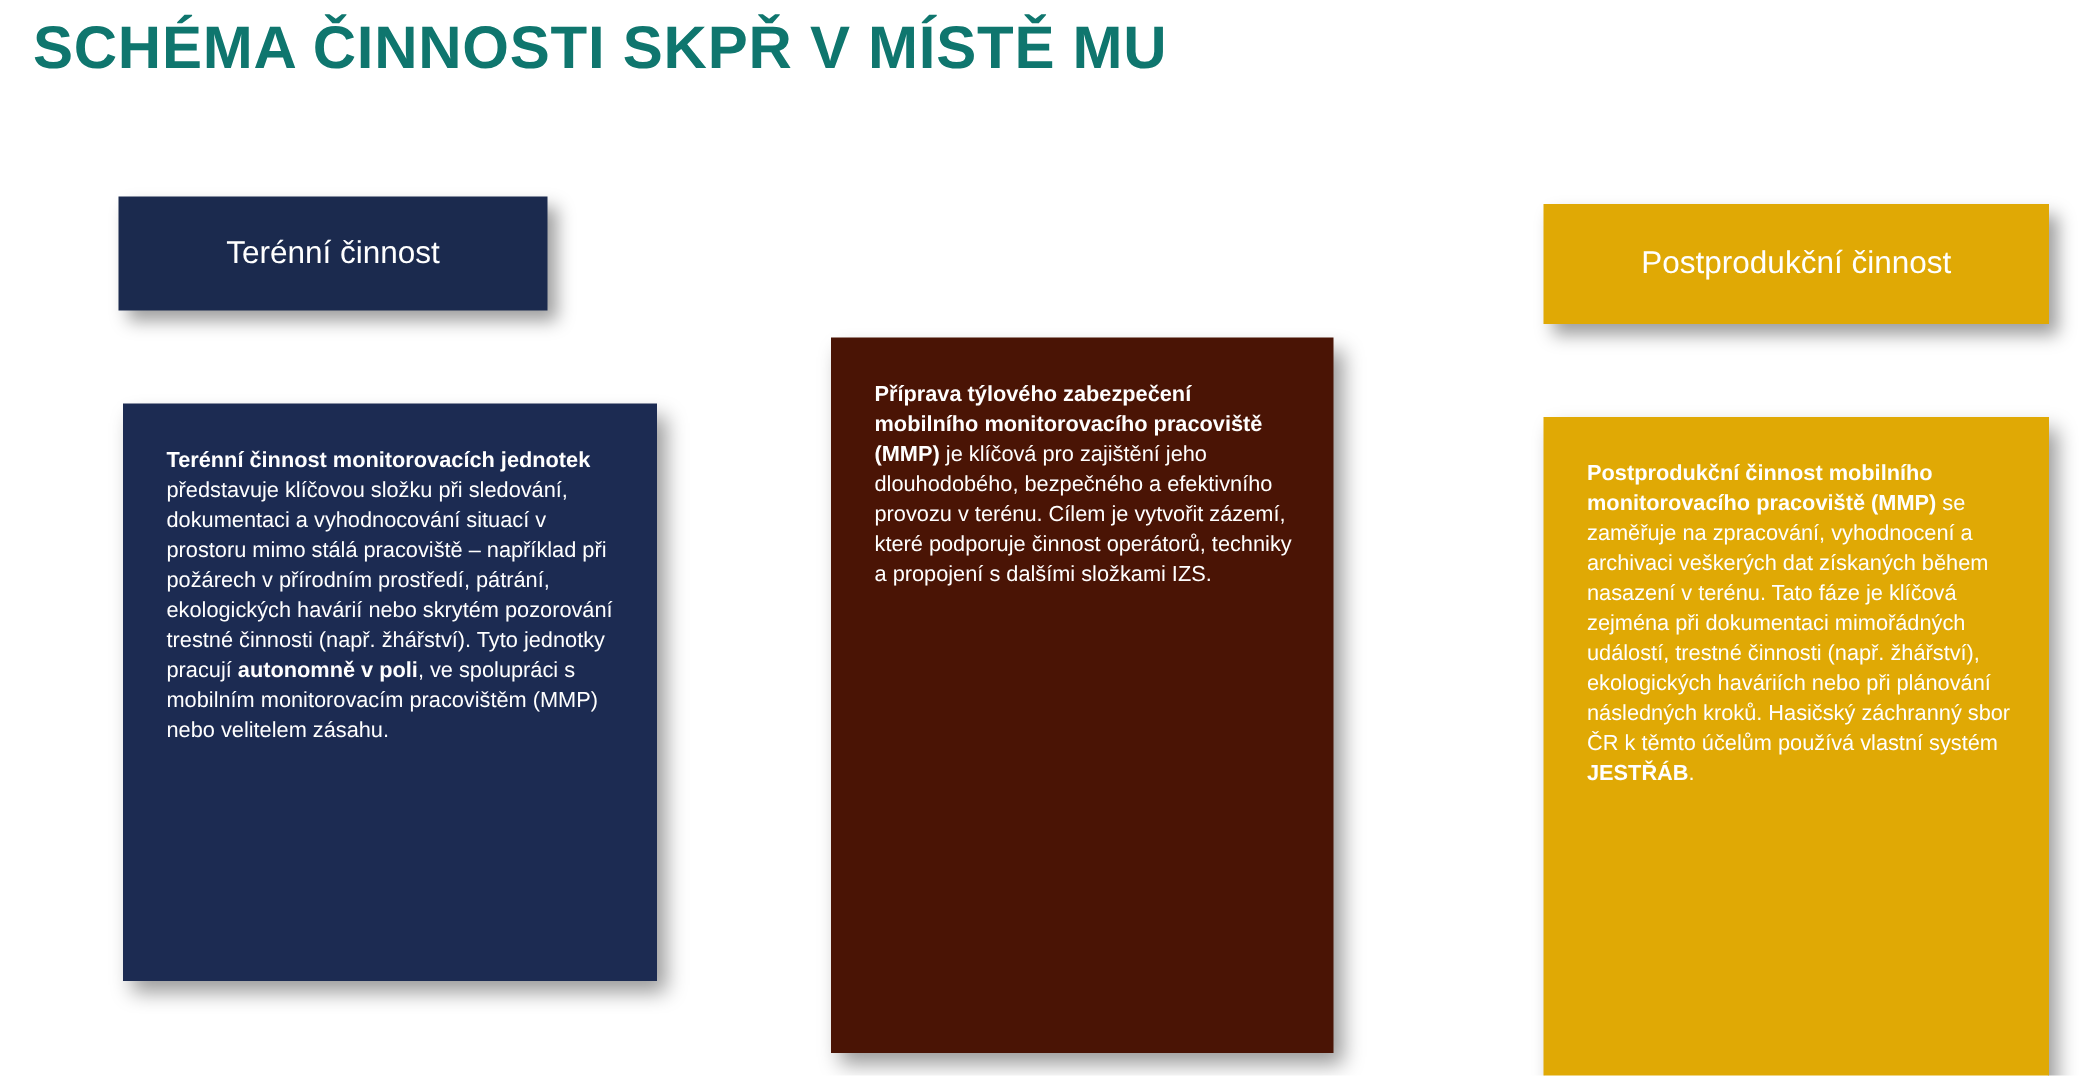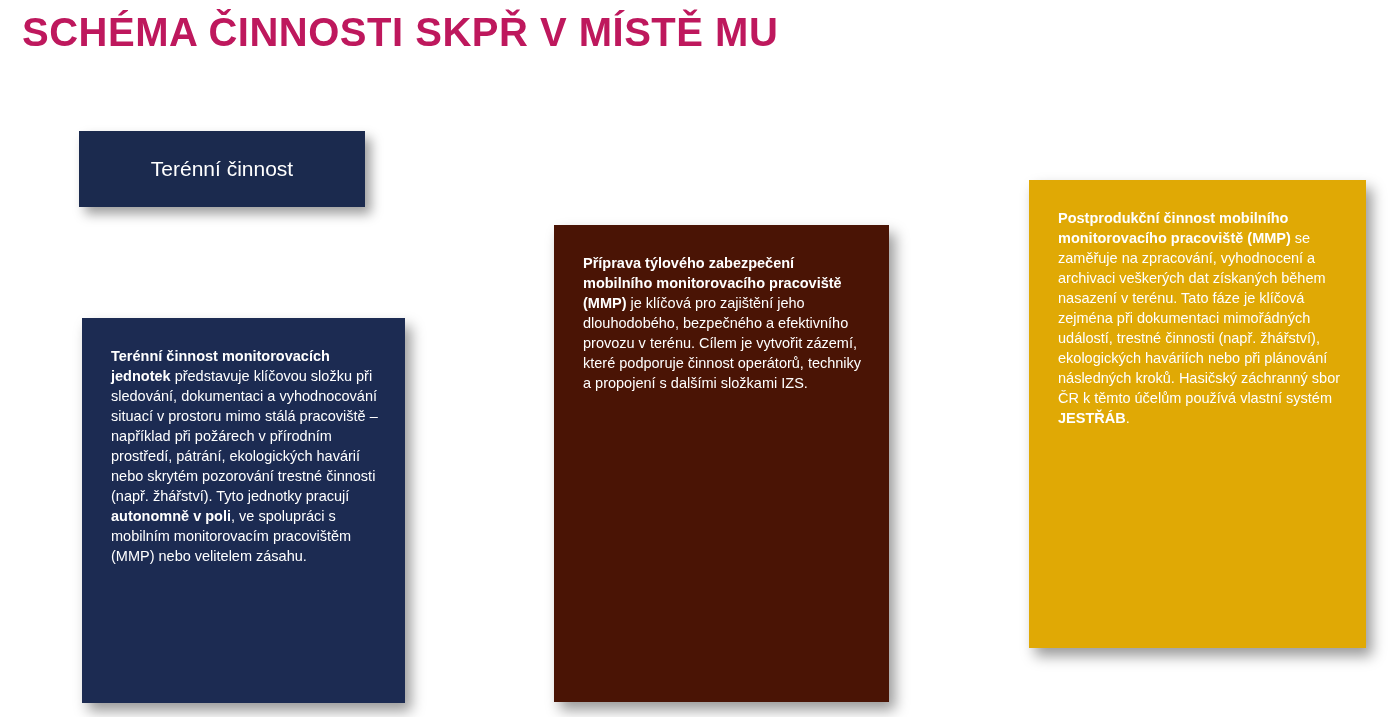--- a/index.html
+++ b/index.html
@@ -74,45 +74,48 @@
     box-shadow: 6px 8px 13px rgba(0,0,0,0.40);
   }
   .card .card-text {
     font-size: 14.5px;
     line-height: 1.38;
     color: #ffffff;
     padding: 28px 24px 20px 29px;
   }
   .card .card-text b { font-weight: bold; }
 
-  .column.c0 .card { width: 323px; height: 385px; margin-left: 12px; margin-top: 111px; }
+  .column.c0 .card { width: 356px; height: 385px; margin-left: 12px; margin-top: 62px; }
   .column.c1 .card { width: 335px; height: 477px; margin-left: 12px; margin-top: 107px; }
   .column.c2 .card { width: 337px; height: 468px; margin-left: 13px; margin-top: 62px; }
 </style>
 </head>
 <body>
 
-<div class="page-title" style="color: #be185d;">SCHÉMA ČINNOSTI SKPŘ V MÍSTĚ MU</div>
+<div class="page-title" style="color: #0f766e;">SCHÉMA ČINNOSTI SKPŘ V MÍSTĚ MU</div>
 
 <div class="columns">
 
   <div class="column c0">
     <div class="banner" id="banner0" style="background: rgb(27, 42, 78);">
       <div class="banner-label">Terénní činnost</div>
     </div>
     <div class="card" id="card0" style="background: rgb(28, 43, 82);">
       <div class="card-text" id="text0"><b>Terénní činnost monitorovacích jednotek</b> představuje klíčovou složku při sledování, dokumentaci a vyhodnocování situací v prostoru mimo stálá pracoviště – například při požárech v přírodním prostředí, pátrání, ekologických havárií nebo skrytém pozorování trestné činnosti (např. žhářství). Tyto jednotky pracují <b>autonomně v poli</b>, ve spolupráci s mobilním monitorovacím pracovištěm (MMP) nebo velitelem zásahu.</div>
     </div>
   </div>
 
   <div class="column c1">
     <div class="card" id="card1" style="background: rgb(74, 20, 5);">
       <div class="card-text" id="text1"><b>Příprava týlového zabezpečení mobilního monitorovacího pracoviště (MMP)</b> je klíčová pro zajištění jeho dlouhodobého, bezpečného a efektivního provozu v terénu. Cílem je vytvořit zázemí, které podporuje činnost operátorů, techniky a propojení s dalšími složkami IZS.</div>
     </div>
   </div>
 
   <div class="column c2">
+    <div class="banner" id="banner2" style="background: rgb(224, 169, 5);">
+      <div class="banner-label">Postprodukční činnost</div>
+    </div>
     <div class="card" id="card2" style="background: rgb(224, 169, 5);">
       <div class="card-text" id="text2"><b>Postprodukční činnost mobilního monitorovacího pracoviště (MMP)</b> se zaměřuje na zpracování, vyhodnocení a archivaci veškerých dat získaných během nasazení v terénu. Tato fáze je klíčová zejména při dokumentaci mimořádných událostí, trestné činnosti (např. žhářství), ekologických haváriích nebo při plánování následných kroků. Hasičský záchranný sbor ČR k těmto účelům používá vlastní systém <b>JESTŘÁB</b>.</div>
     </div>
   </div>
 
 </div>
 
 </body></html>

